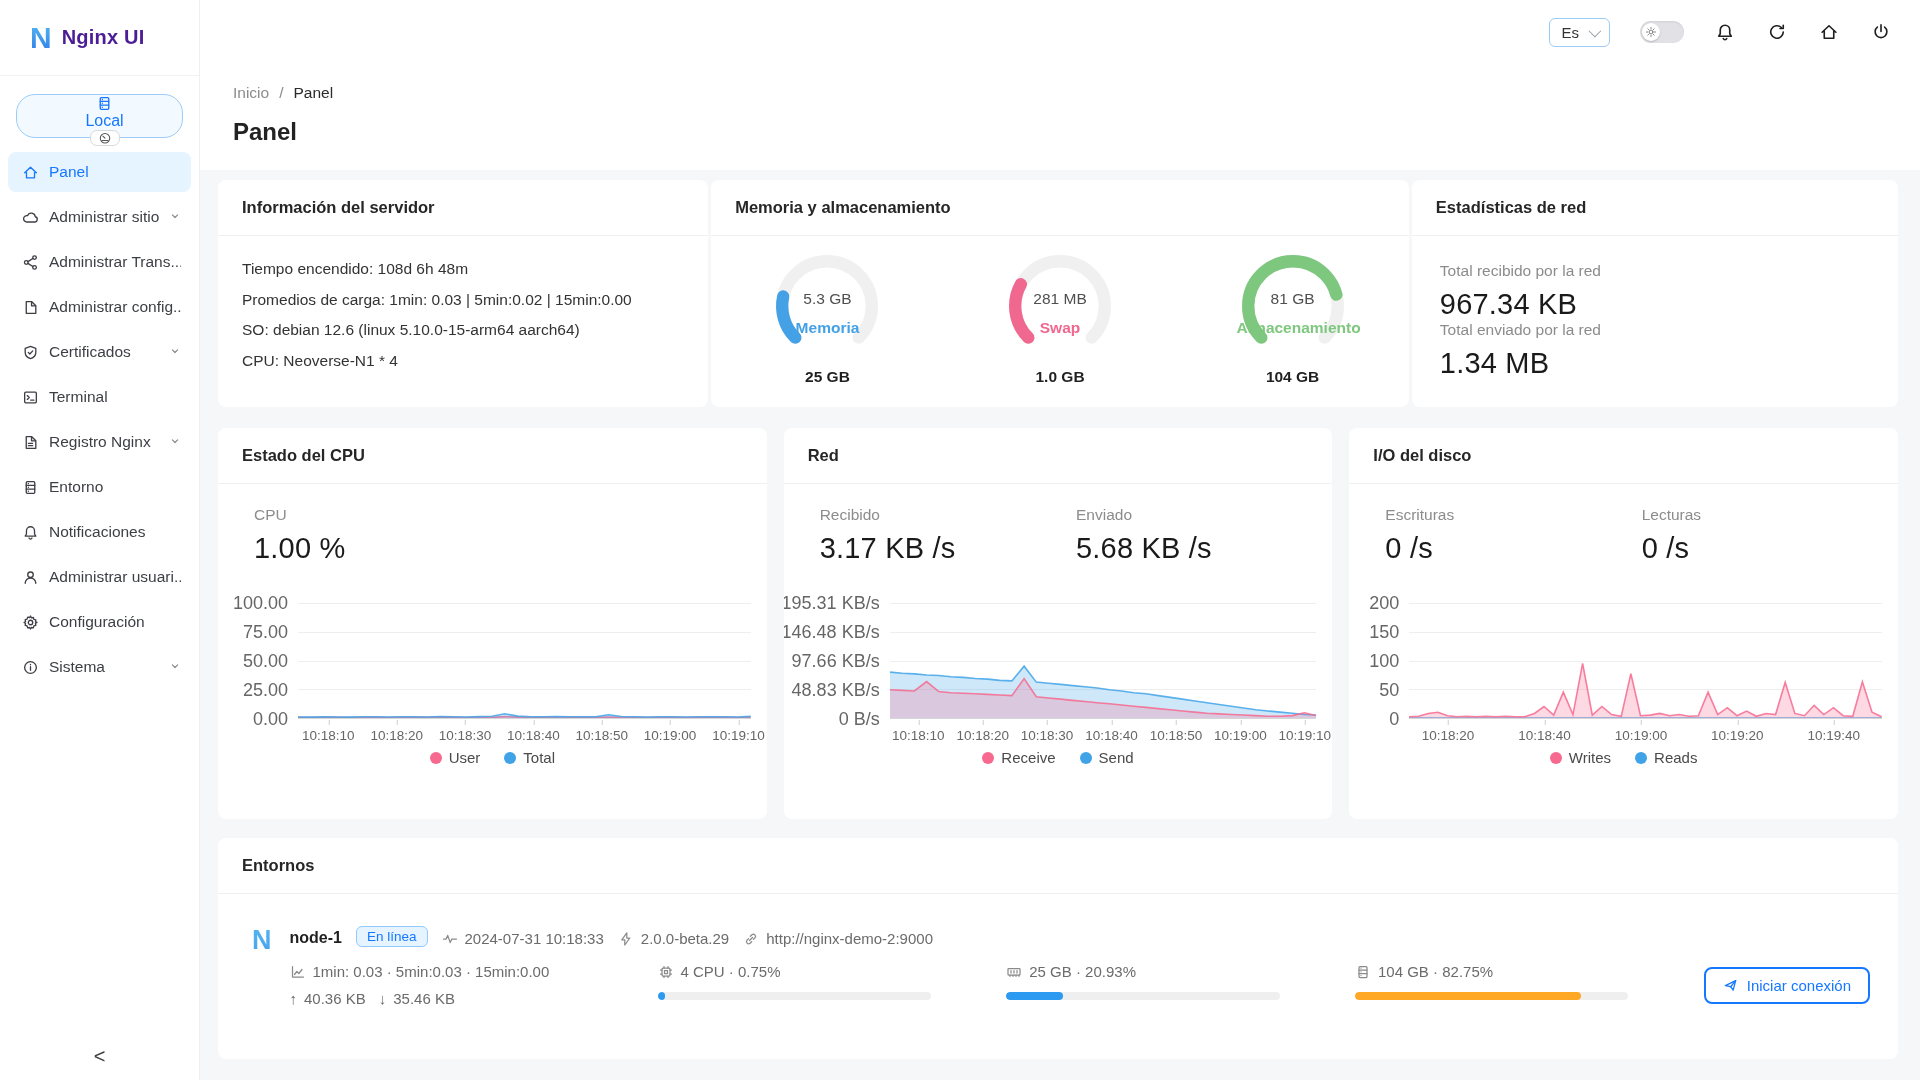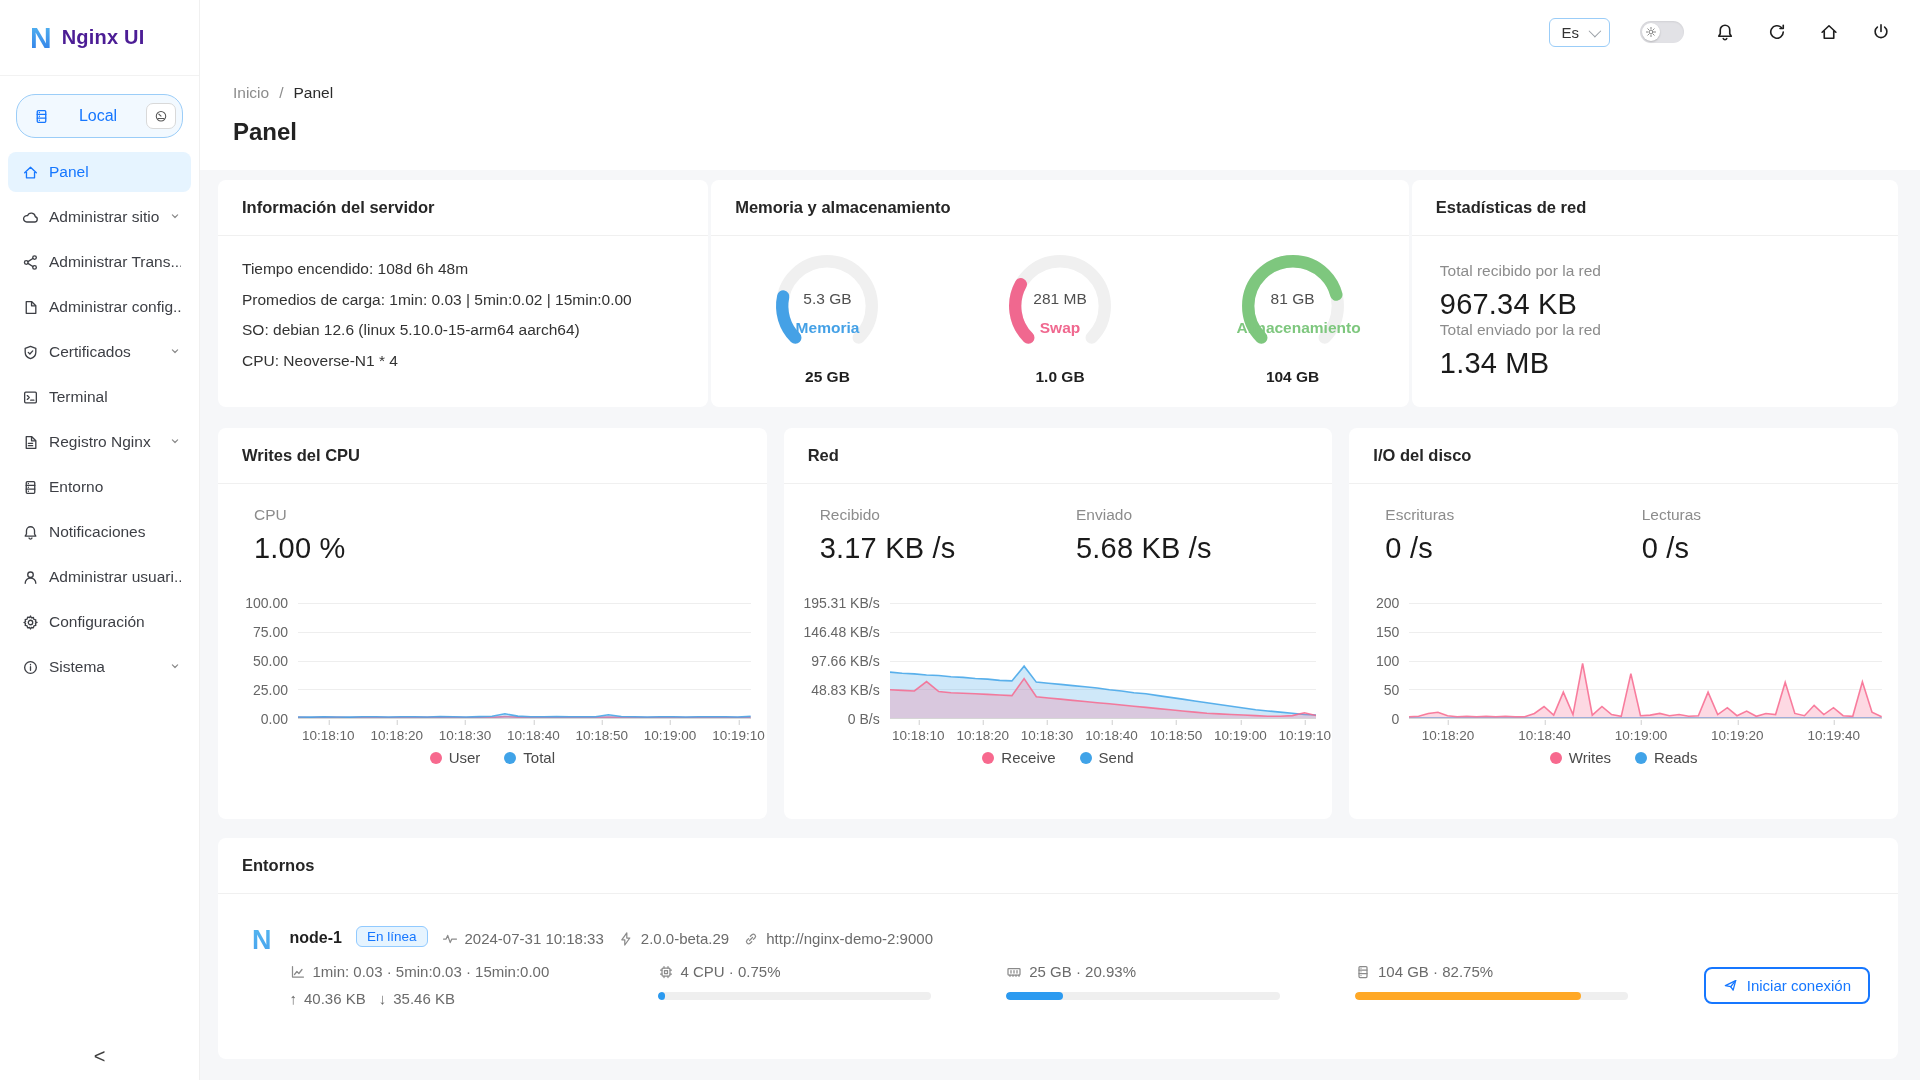--- a/index.html
+++ b/index.html
@@ -7,21 +7,21 @@
     font-family:"Liberation Sans","DejaVu Sans",sans-serif; background:#fff; color:#2b2b2b; }
   .layout { display:flex; width:100%; height:100%; }
 
   
   .sidebar { width:200px; height:100%; background:#fff; border-right:1px solid #f0f0f0; position:relative; flex:0 0 200px; }
   .logo-area { height:76px; display:flex; align-items:center; gap:10px; padding-left:30px; border-bottom:1px solid #f2f2f2; }
   .logo-n { font-size:30px; font-weight:700; background:linear-gradient(180deg,#54b6f0,#2f7de8);
     -webkit-background-clip:text; background-clip:text; color:transparent; line-height:1; }
   .logo-text { font-size:20px; font-weight:700; color:#4c1d95; letter-spacing:.2px; }
   .node-pill { margin:18px 16px 14px; height:44px; border:1px solid #9bcdf8; background:#f2f9ff;
-    border-radius:19px; display:flex; align-items:center; padding:0 6px 0 16px; cursor:pointer; }
+    border-radius:19px; display:flex; align-items:center; padding:0 6px 0 16px; cursor:pointer;flex-direction:column; }
   .node-pill .np-label { flex:1; text-align:center; color:#1677ff; font-size:16px; }
   .np-badge { width:30px; height:26px; border:1px solid #d9d9d9; background:#fff; border-radius:7px;
     display:flex; align-items:center; justify-content:center; }
   .menu { padding:0 8px; }
   .menu-item { height:40px; margin-bottom:5px; border-radius:8px; display:flex; align-items:center;
     gap:10px; padding:0 10px 0 14px; font-size:15.5px; color:#3d3f45; cursor:pointer; }
   .menu-item.active { background:#e6f4ff; color:#1677ff; }
   .mi-icon { width:17px; height:17px; display:flex; align-items:center; justify-content:center; flex:0 0 17px; }
   .mi-icon svg { width:17px; height:17px; stroke:currentColor; fill:none; stroke-width:1.25; stroke-linecap:round; stroke-linejoin:round; }
   .mi-label { flex:1; white-space:nowrap; overflow:hidden; }
@@ -77,21 +77,21 @@
   .net-body { padding:26px 28px; display:flex;flex-direction:column; }
   .net-stat { width:50%; }
   .stat-label { font-size:15.5px; color:#8c8c8c; }
   .stat-value { font-size:29px; color:#1a1a1a; margin-top:8px; letter-spacing:.2px; }
 
   
   .chart-stats { display:flex; padding:22px 0 0 36px; }
   .chart-stats .stat { width:50%; }
   .plot-row { display:flex; height:116px; margin:38px 16px 0 14px; }
   .ylabels { position:relative; width:var(--g); flex:0 0 var(--g); }
-  .yt { position:absolute; right:10px; transform:translateY(-50%); font-size:14px; color:#666; white-space:nowrap; }
+  .yt { position:absolute; right:10px; transform:translateY(-50%); font-size:18px; color:#666; white-space:nowrap; }
   .plotarea { position:relative; flex:1; border-bottom:1px solid #d6d6d6; }
   .gridline { position:absolute; left:0; right:0; height:1px; background:#eeeeee; }
   .plotarea svg { position:absolute; inset:0; width:100%; height:100%; }
   .plot-x { position:relative; height:26px; margin:0 16px 0 calc(14px + var(--g)); }
   .xt { position:absolute; top:9px; transform:translateX(-50%); font-size:13.5px; color:#666; white-space:nowrap; }
   .xt::before { content:''; position:absolute; top:-8px; left:50%; width:1px; height:5px; background:#cfcfcf; }
   .legend { display:flex; justify-content:center; gap:24px; margin-top:4px; }
   .legend-item { display:flex; align-items:center; gap:7px; font-size:15px; color:#4a4a4a; }
   .dot { width:12px; height:12px; border-radius:50%; display:inline-block; }
 
@@ -382,21 +382,21 @@
               <div class="stat-label">Total enviado por la red</div>
               <div class="stat-value">1.34 MB</div>
             </div>
           </div>
         </section>
       </div>
 
       <div class="row2">
 
         <section class="card">
-          <div class="card-header">Writes del CPU</div>
+          <div class="card-header">Estado del CPU</div>
           <div class="chart-stats">
             <div class="stat">
               <div class="stat-label">CPU</div>
               <div class="stat-value">1.00 %</div>
             </div>
           </div>
           <div class="plot-row" style="--g:66px">
             <div class="ylabels">
               <span class="yt" style="top:0%">100.00</span>
               <span class="yt" style="top:25%">75.00</span>

